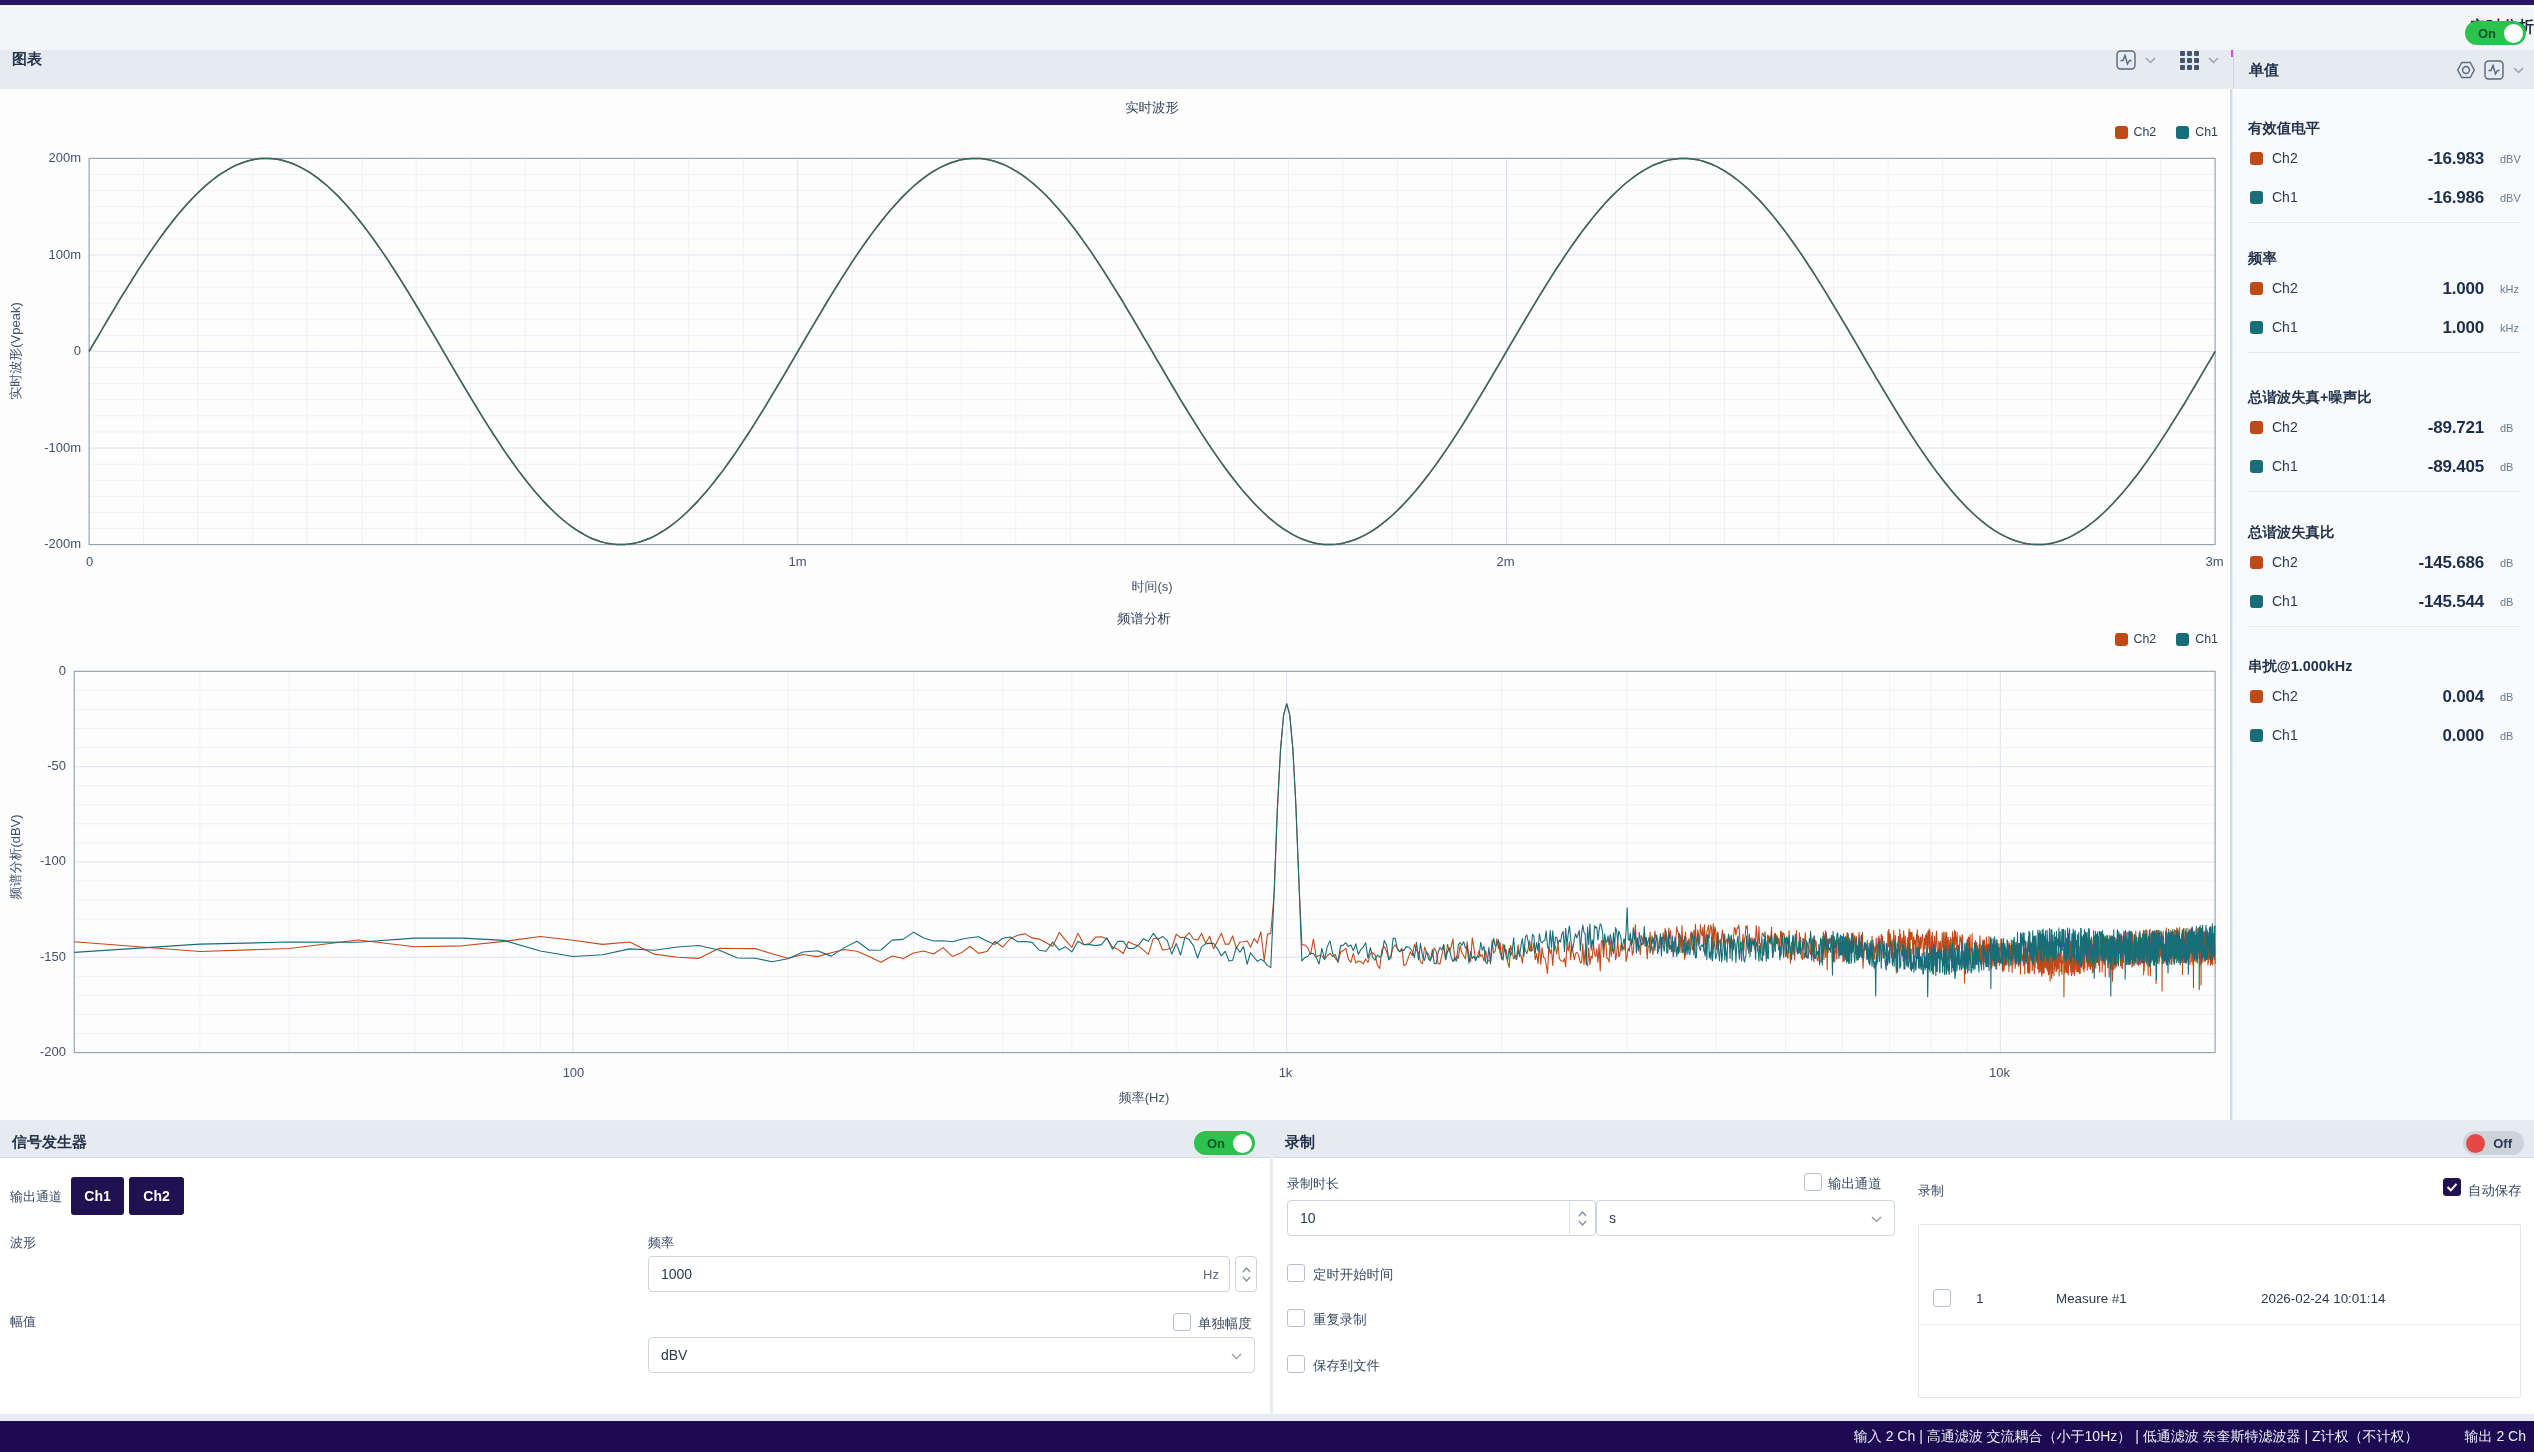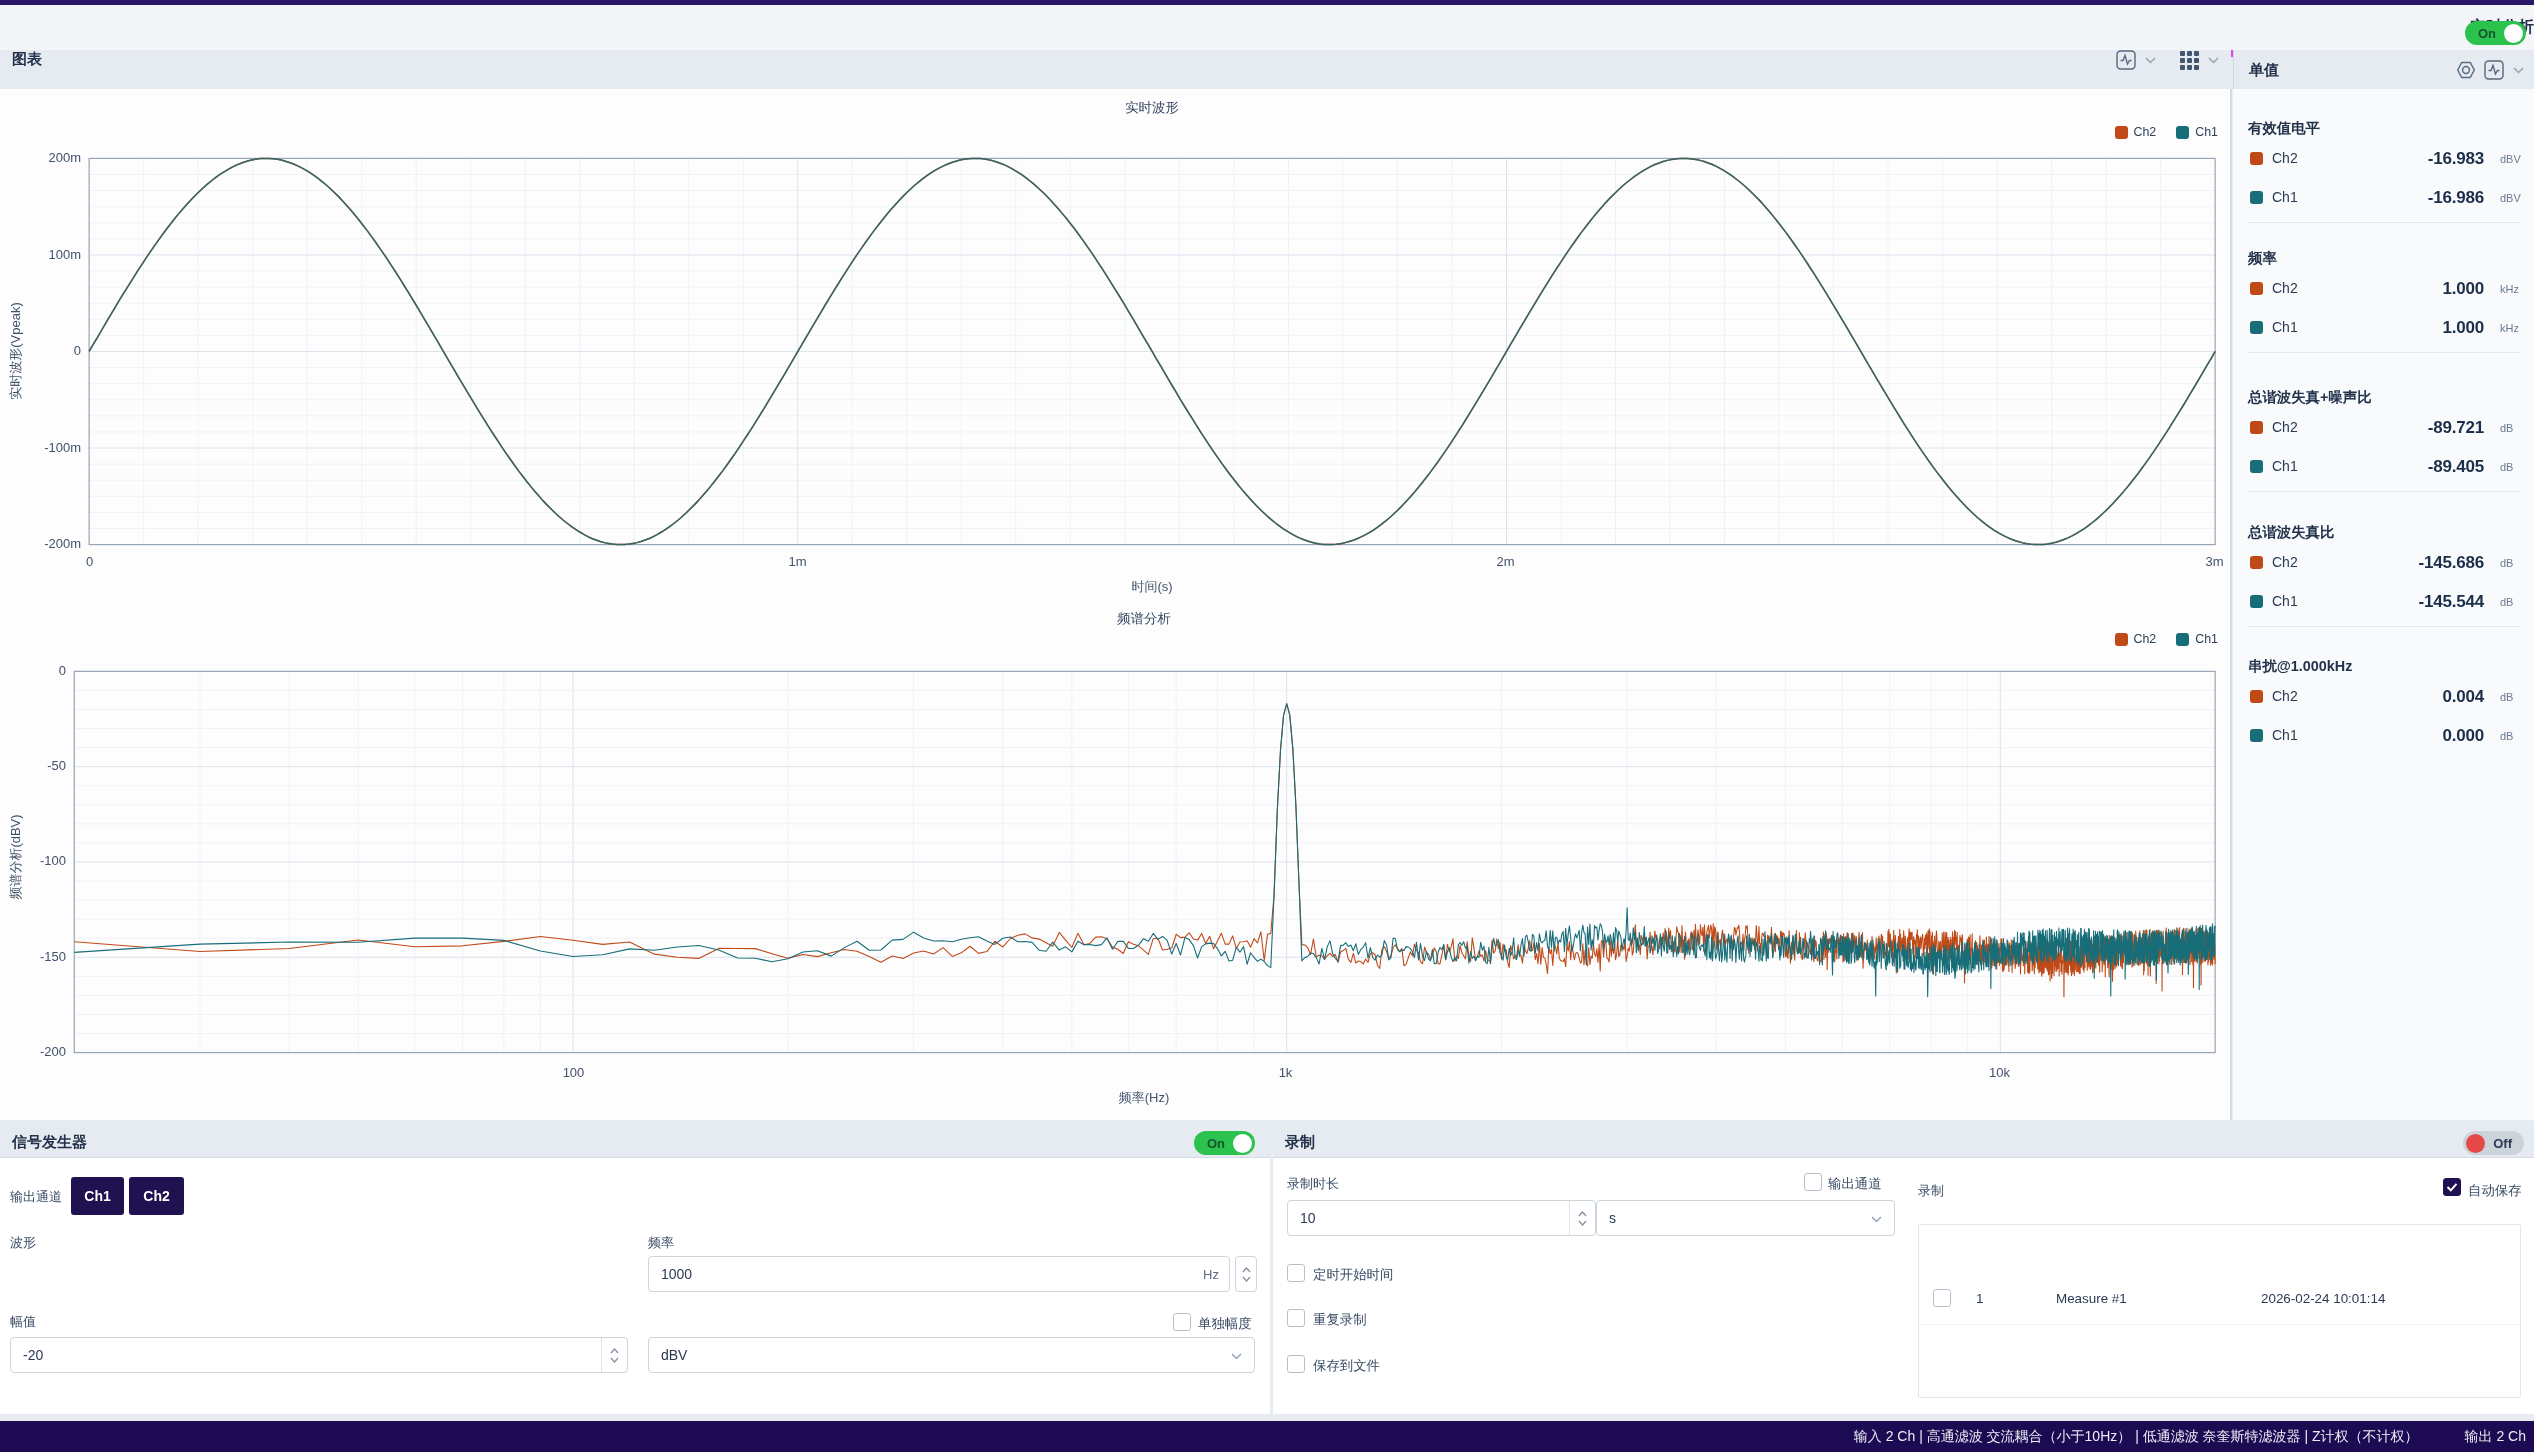--- a/index.html
+++ b/index.html
@@ -419,31 +419,20 @@
           <path d="M1 5 L4.5 1 L8 5" fill="none" stroke="#8793a6" stroke-width="1.4"></path>
         </svg>
       <svg width="9" height="6" viewBox="0 0 9 6">
           <path d="M1 1 L4.5 5 L8 1" fill="none" stroke="#8793a6" stroke-width="1.4"></path>
         </svg>
     </div>
 
     <span class="flabel" style="left:10px;top:186px;">幅值</span>
     <span class="cb" style="left:1173px;top:186px;"></span>
     <span class="cblabel" style="left:1198px;top:188px;">单独幅度</span>
-    <div class="inputbox" style="left:10px;top:210px;width:618px;">
-      <span class="val">-20</span>
-      <span class="spin-int">
-        <svg width="9" height="6" viewBox="0 0 9 6">
-            <path d="M1 5 L4.5 1 L8 5" fill="none" stroke="#8793a6" stroke-width="1.4"></path>
-          </svg>
-        <svg width="9" height="6" viewBox="0 0 9 6">
-            <path d="M1 1 L4.5 5 L8 1" fill="none" stroke="#8793a6" stroke-width="1.4"></path>
-          </svg>
-      </span>
-    </div>
     <div class="dropdown" style="left:648px;top:210px;width:607px;">
       <span class="val">dBV</span>
       <span class="chev"><svg width="11" height="7" viewBox="0 0 11 7">
             <path d="M1 1 L5.5 5.5 L10 1" fill="none" stroke="#98a4b4" stroke-width="1.5"></path>
           </svg></span>
     </div>
   </div>
 
   <div class="panel" style="left:1273px;top:1127px;width:1261px;height:287px;">
     <div class="p-header" style="left:0;top:0;width:1261px;">

